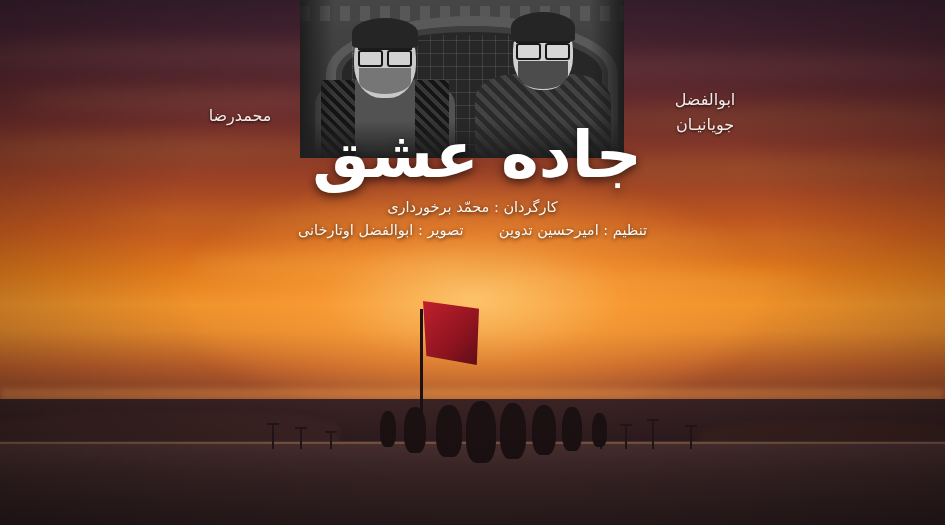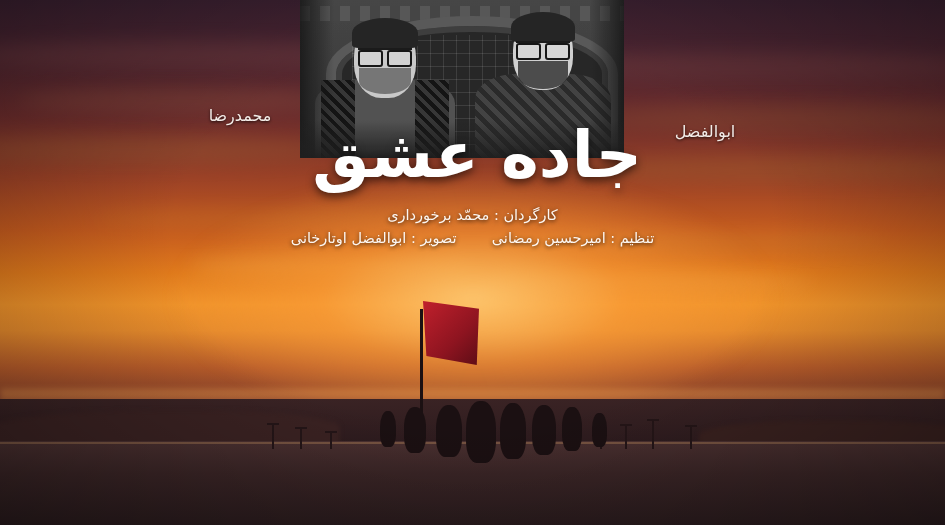--- a/index.html
+++ b/index.html
@@ -320,21 +320,21 @@
   .name-block {
     position: absolute;
     color: #f3ece8;
     font-size: 16px;
     line-height: 1.55;
     text-align: center;
     text-shadow: 0 1px 3px rgba(0,0,0,.75);
     letter-spacing: .2px;
   }
   .name-left  { right: 640px; top: 104px; width: 130px; }
-  .name-right { left: 640px;  top: 120px; width: 130px; }
+  .name-right { left: 640px;  top: 88px; width: 130px; }
 
   .title {
     position: absolute;
     left: 0; right: 0;
     top: 118px;
     text-align: center;
     color: #ffffff;
     font-family: "DejaVu Sans", sans-serif;
     font-size: 64px;
     font-weight: bold;
@@ -345,21 +345,20 @@
 
   .credits {
     position: absolute;
     left: 0; right: 0;
     top: 196px;
     text-align: center;
     color: #fdf7f2;
     font-size: 14.5px;
     line-height: 1.62;
     text-shadow: 0 1px 4px rgba(0,0,0,.8);
-    margin-top: 8px;
   }
   .credits .row { white-space: nowrap; }
   .credits .row .sep { display: inline-block; width: 26px; }
 </style>
 </head>
 <body>
 
 <div class="poster">
 
   <div class="sky">
@@ -442,26 +441,27 @@
     <div class="panel-fade-left"></div>
     <div class="panel-fade-right"></div>
     <div class="panel-fade-bottom"></div>
   </div>
 
   <div class="name-block name-left">
     <div>محمدرضا</div>
   </div>
   <div class="name-block name-right">
     <div>ابوالفضل</div>
+    <div>جویانیـان</div>
   </div>
 
   <div class="title">جاده عشق</div>
 
   <div class="credits">
     <div class="row">کارگردان : محمّد برخورداری</div>
     <div class="row">
-      <span>تنظیم : امیرحسین رمضانی</span>
+      <span>تنظیم : امیرحسین تدوین</span>
       <span class="sep"></span>
       <span>تصویر : ابوالفضل اوتارخانی</span>
     </div>
   </div>
 
 </div>
 
 </body></html>

